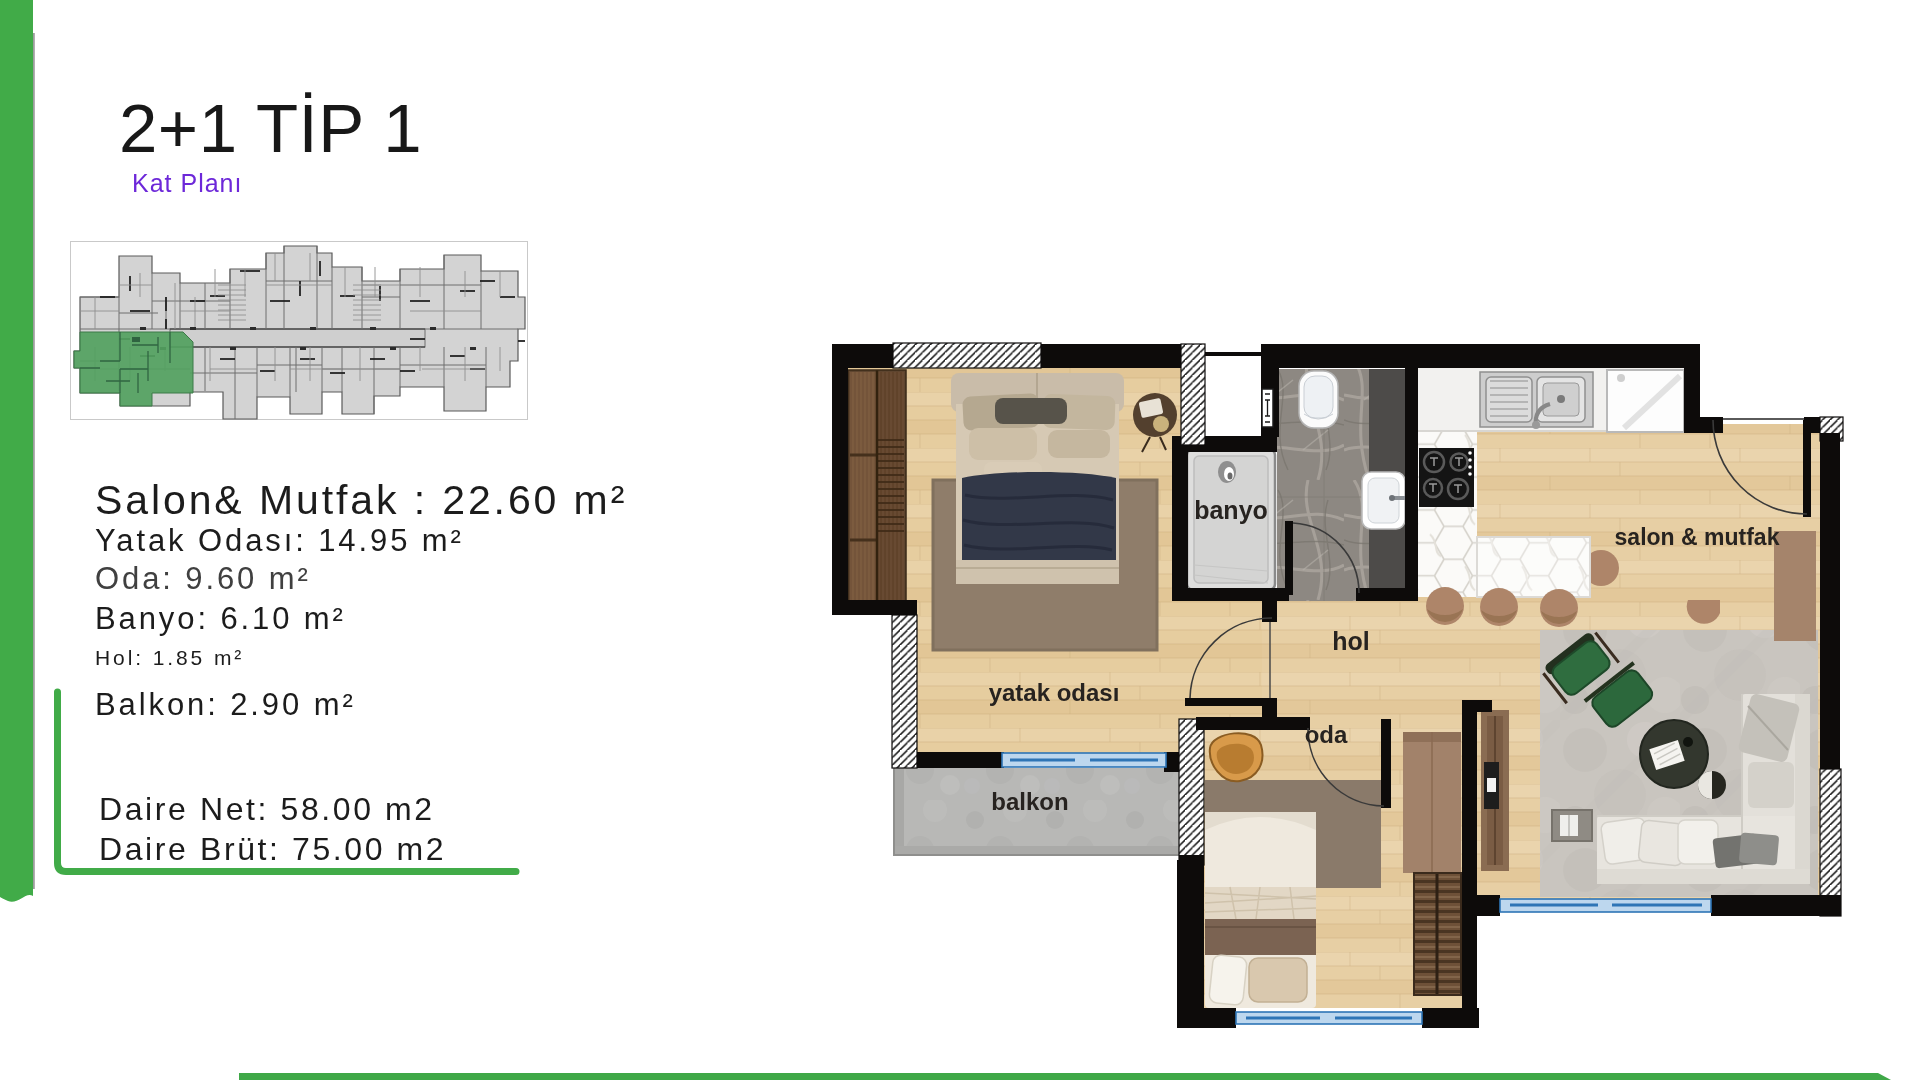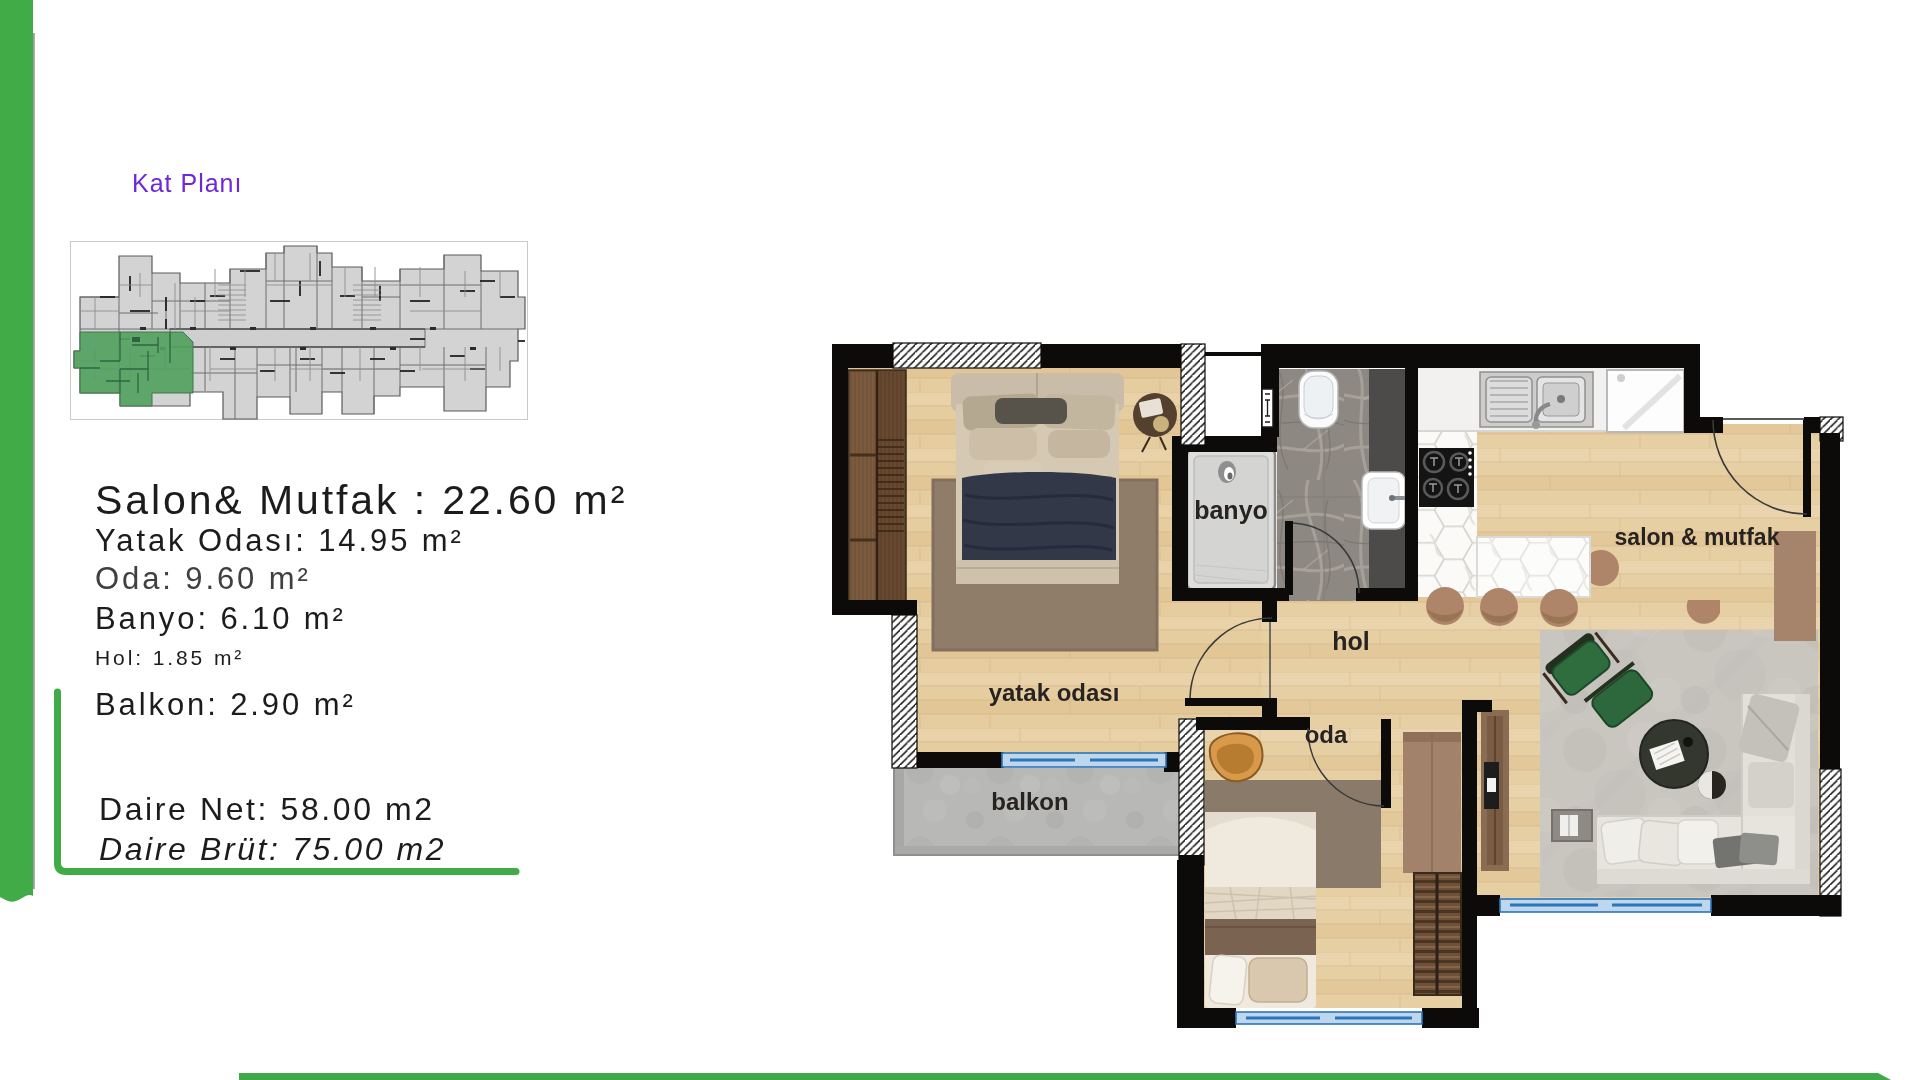--- a/index.html
+++ b/index.html
@@ -8,20 +8,21 @@
 </style>
 </head>
 <body>
 <div style="position:relative;width:1920px;height:1080px;">
 
 <svg class="abs" style="left:0;top:0" width="40" height="912" viewBox="0 0 40 912">
   <path d="M0 0 H33 V896 C26 891 18 905 8 901 C5 900 2 898 0 897 Z" fill="#41ab48"></path>
   <rect x="33" y="33" width="1.8" height="856" fill="#4c4c4c" opacity="0.55"></rect>
 </svg>
 
+<div class="abs" style="left:119px;top:94px;font-size:69px;color:#181818;letter-spacing:0.5px;line-height:1;">2+1 TİP 1</div>
 
 <div class="abs" style="left:132px;top:169px;font-size:25px;color:#6d28d9;letter-spacing:1px;">Kat Planı</div>
 
 <svg class="abs" style="left:70px;top:241px" width="458" height="179" viewBox="0 0 458 179" id="miniplan">
   <rect x="0.5" y="0.5" width="457" height="178" fill="#ffffff" stroke="#c9c9c9"></rect>
 <g stroke-linejoin="miter">
 
 <polygon fill="#d3d3d3" stroke="#5a5a5a" stroke-width="1.2" points="10,56 49,56 49,15 82,15 82,32 110,32 110,42 160,42 160,28 196,28 196,12 214,12 214,5 247,5 247,12 262,12 262,26 292,26 292,40 330,40 330,28 374,28 374,14 411,14 411,30 448,30 448,56 455,56 455,88 448,88 448,120 440,120 440,146 416,146 416,170 374,170 374,146 330,146 330,155 304,155 304,173 272,173 272,151 252,151 252,173 220,173 220,156 187,156 187,178 153,178 153,151 120,151 120,165 50,165 50,152 10,152 10,127 4,127 4,110 10,110 Z"></polygon>
 <rect x="100" y="88" width="255" height="18" fill="#cfcfcf" stroke="#6f6f6f" stroke-width="1"></rect>
 <path d="M100 88 H355 M100 106 H355" stroke="#2b2b2b" stroke-width="1.2"></path>
@@ -175,21 +176,21 @@
 </svg>
 
 <div class="abs" style="left:95px;top:477px;font-size:41px;color:#1c1c1c;letter-spacing:2.9px;">Salon&amp; Mutfak : 22.60 m²</div>
 <div class="abs" style="left:95px;top:523px;font-size:31px;color:#1c1c1c;letter-spacing:2.9px;">Yatak Odası: 14.95 m²</div>
 <div class="abs" style="left:95px;top:561px;font-size:31px;color:#404040;letter-spacing:2.9px;">Oda: 9.60 m²</div>
 <div class="abs" style="left:95px;top:601px;font-size:31px;color:#1c1c1c;letter-spacing:2.9px;">Banyo: 6.10 m²</div>
 <div class="abs" style="left:95px;top:646px;font-size:21px;color:#1c1c1c;letter-spacing:2.9px;">Hol: 1.85 m²</div>
 <div class="abs" style="left:95px;top:687px;font-size:31px;color:#1c1c1c;letter-spacing:2.9px;">Balkon: 2.90 m²</div>
 
 <div class="abs" style="left:99px;top:791px;font-size:32px;color:#1c1c1c;letter-spacing:2.6px;">Daire Net: 58.00 m2</div>
-<div class="abs" style="left:99px;top:831px;font-size:32px;color:#1c1c1c;letter-spacing:2.6px;font-style:italic;">Daire Brüt: 75.00 m2</div>
+<div class="abs" style="left:99px;top:831px;font-size:32px;color:#1c1c1c;letter-spacing:2.6px;">Daire Brüt: 75.00 m2</div>
 
 <svg class="abs" style="left:40px;top:680px" width="500" height="210" viewBox="0 0 500 210">
   <path d="M17.5 12 L17.5 183 Q17.5 191.5 26 191.5 L476 191.5" fill="none" stroke="#41ab48" stroke-width="7" stroke-linecap="round"></path>
 </svg>
 
 <svg class="abs" style="left:0;top:1070px" width="1920" height="10" viewBox="0 0 1920 10">
   <polygon points="239,3 1878,3 1891,10 239,10" fill="#3fa848"></polygon>
 </svg>
 
 <svg class="abs" style="left:820px;top:335px" width="1045" height="712" viewBox="820 335 1045 712" id="plan">

